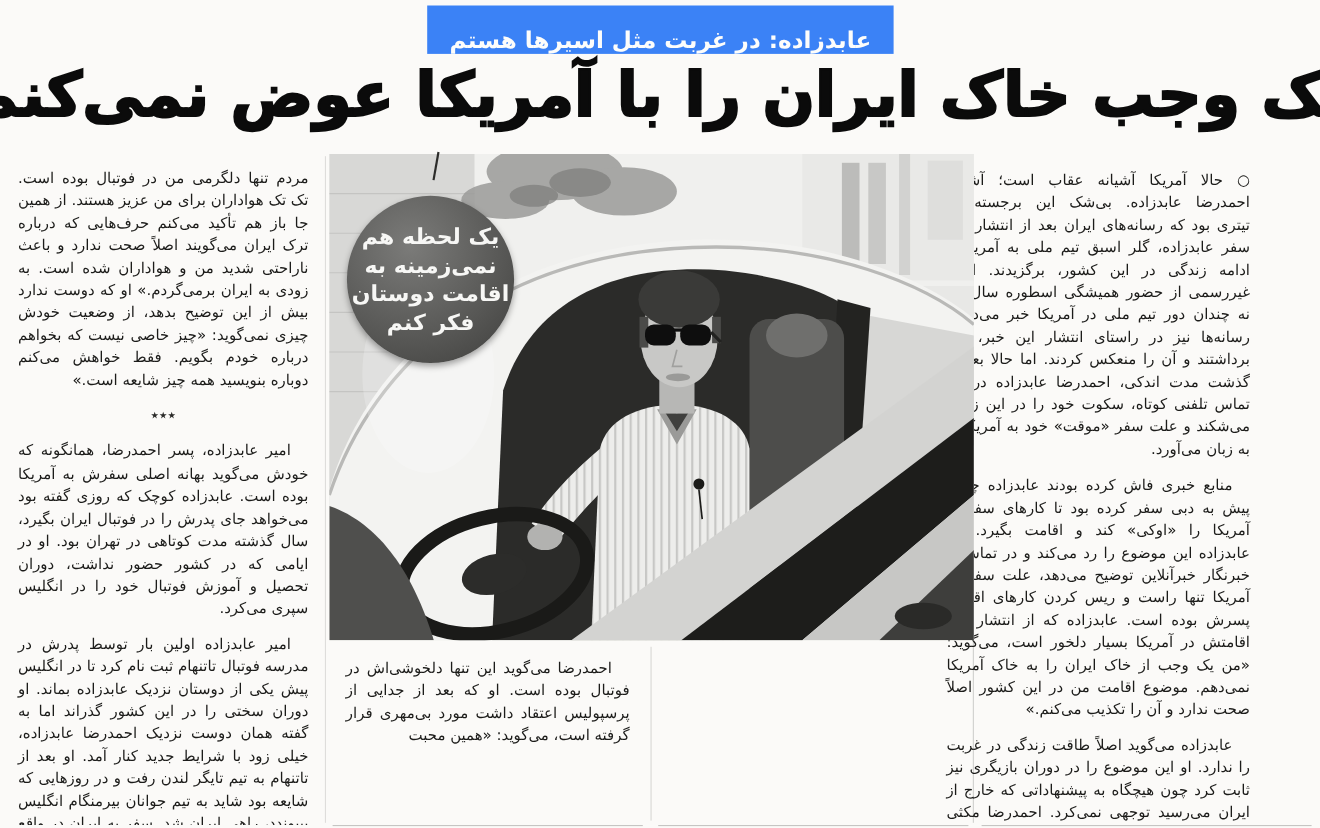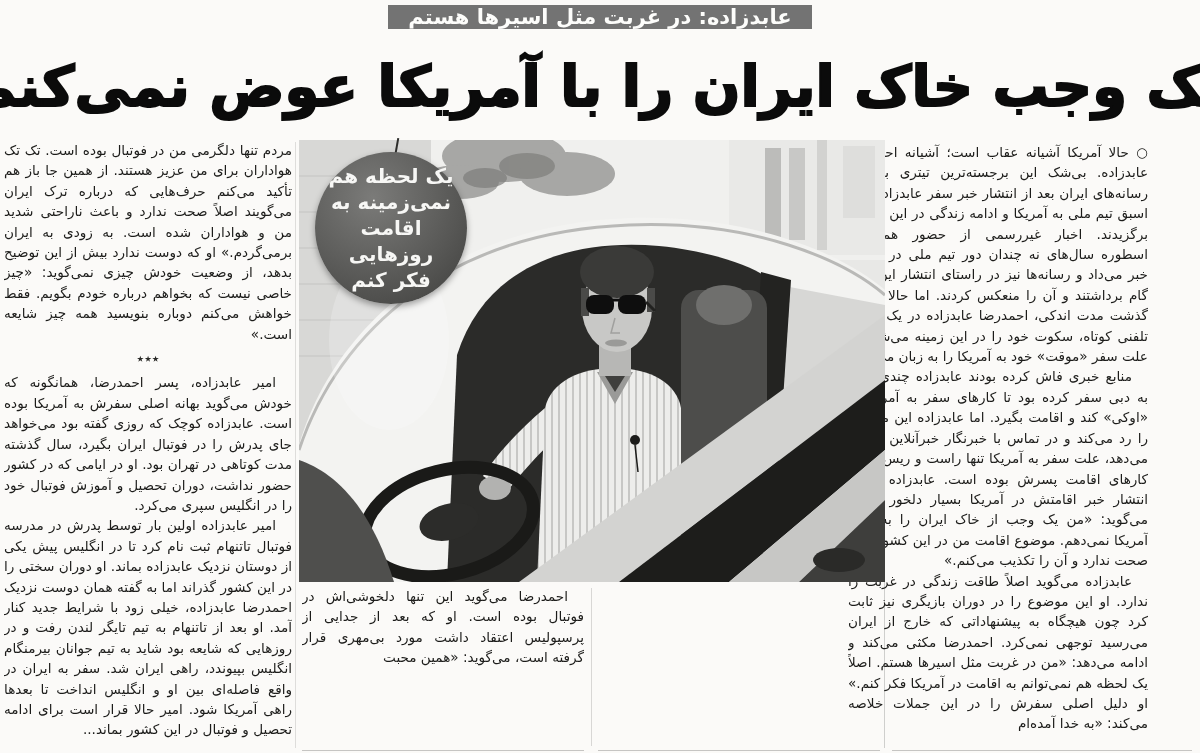--- a/index.html
+++ b/index.html
@@ -3,37 +3,37 @@
 <meta charset="utf-8">
 <style>
   html,body{margin:0;padding:0;background:#e9e8e6;}
   .page{
     position:relative;width:1200px;height:753px;margin:0 auto;
     background:#fbfaf8;overflow:hidden;
     font-family:"DejaVu Sans",sans-serif;color:#181816;
   }
   
   .kicker{
-    position:absolute;left:388px;top:5px;width:424px;height:24px;
-    background:#737373;color:#fdfdfb;display:flex;align-items:flex-start;justify-content:center;
+    position:absolute;left:388px;top:5px;width:424px;height:44px;
+    background:#3b82f6;color:#fdfdfb;display:flex;align-items:flex-end;justify-content:center;
     font-weight:bold;font-size:21px;white-space:nowrap;
   }
   
   .headline{
     position:absolute;left:0;top:36px;width:1200px;height:100px;margin:0;
     display:flex;align-items:center;justify-content:center;
     font-size:56px;font-weight:900;color:#0b0b0b;white-space:nowrap;
     -webkit-text-stroke:2px #0b0b0b;letter-spacing:-1px;
   }
   
   .col{
     position:absolute;overflow:hidden;
     font-size:13.6px;line-height:20.4px;text-align:justify;color:#1c1c1a;
   }
-  .col p{margin:0;}
+  .col p{margin:12px;}
   .col p.ind{text-indent:16px;}
   .col-lead{left:848px;top:142px;width:300px;height:606px;}
   .col-farleft{left:4px;top:140px;width:288px;height:610px;}
   .col-midright{left:598px;top:586px;width:282px;height:162px;}
   .col-midleft{left:302px;top:586px;width:282px;height:162px;}
   .divider{
     text-align:center;font-size:14px;letter-spacing:6px;color:#2a2a28;
     margin:4px 0 !important;text-indent:0 !important;
   }
   
@@ -46,21 +46,21 @@
   .hrule.h2{left:598px;width:282px;}
   .hrule.h3{left:892px;width:300px;}
   
   .photo{
     position:absolute;left:299px;top:140px;width:586px;height:442px;margin:0;
     background:#e8e8e6;
   }
   .photo svg{display:block;width:586px;height:442px;}
   
   .badge{
-    position:absolute;left:16px;top:12px;width:152px;height:152px;border-radius:50%;
+    position:absolute;left:16px;top:38px;width:152px;height:152px;border-radius:50%;
     background:radial-gradient(circle at 38% 30%, #7b7b79, #565654 62%, #3e3e3c 100%);
     box-shadow:0 3px 6px rgba(0,0,0,.35);
     display:flex;flex-direction:column;align-items:center;justify-content:center;
     color:#f7f7f5;font-weight:bold;font-size:20px;line-height:26px;text-align:center;
   }
   .badge-string{
     position:absolute;left:96px;top:-2px;width:2px;height:26px;background:#2d2d2b;
     transform:rotate(10deg);
   }
 </style>
@@ -175,21 +175,21 @@
       <path d="M430,442 L586,310 L586,360 L500,442 Z" fill="#c7c7c5"></path>
       <path d="M500,442 L586,360 L586,442 Z" fill="#3e3e3c"></path>
       <ellipse cx="540" cy="420" rx="26" ry="12" fill="#2a2a28"></ellipse>
 
       <ellipse cx="90" cy="200" rx="60" ry="90" fill="#ffffff" opacity="0.22"></ellipse>
     </svg>
     <div class="badge-string"></div>
     <div class="badge">
       <span>یک لحظه هم</span>
       <span>نمی‌زمینه به</span>
-      <span>اقامت روزهایی</span>
+      <span>اقامت دوستان</span>
       <span>فکر کنم</span>
     </div>
   </figure>
 
   <section class="col col-midright">
   </section>
 
   <section class="col col-midleft">
     <p class="ind">احمدرضا می‌گوید این تنها دلخوشی‌اش در فوتبال بوده است. او که بعد از جدایی از پرسپولیس اعتقاد داشت مورد بی‌مهری قرار گرفته است، می‌گوید: «همین محبت</p>
   </section>

